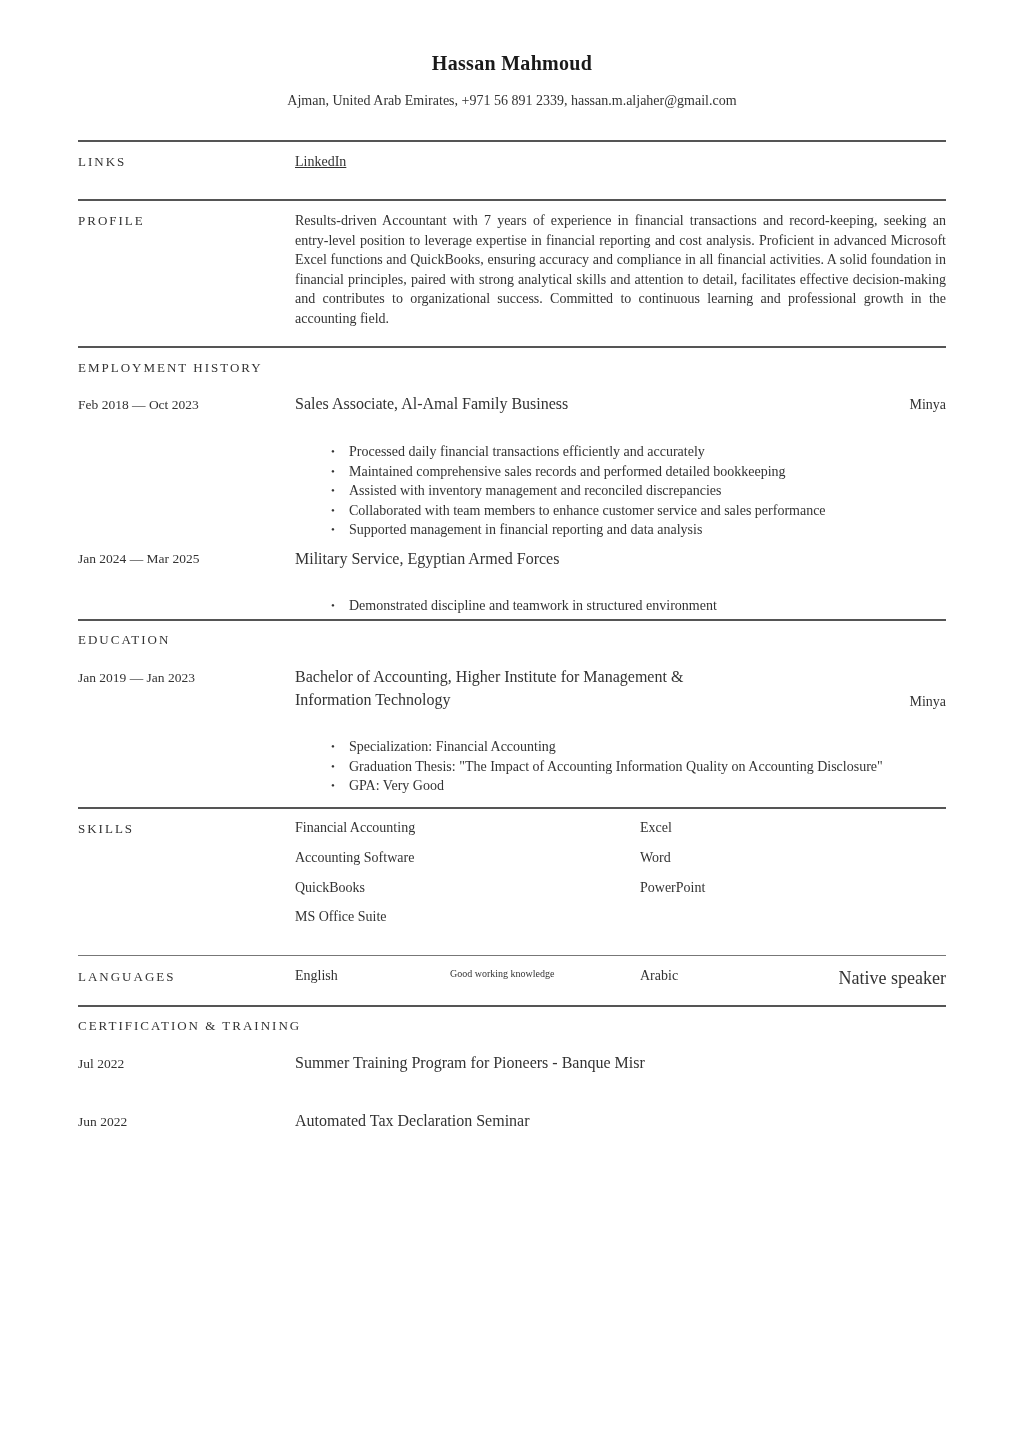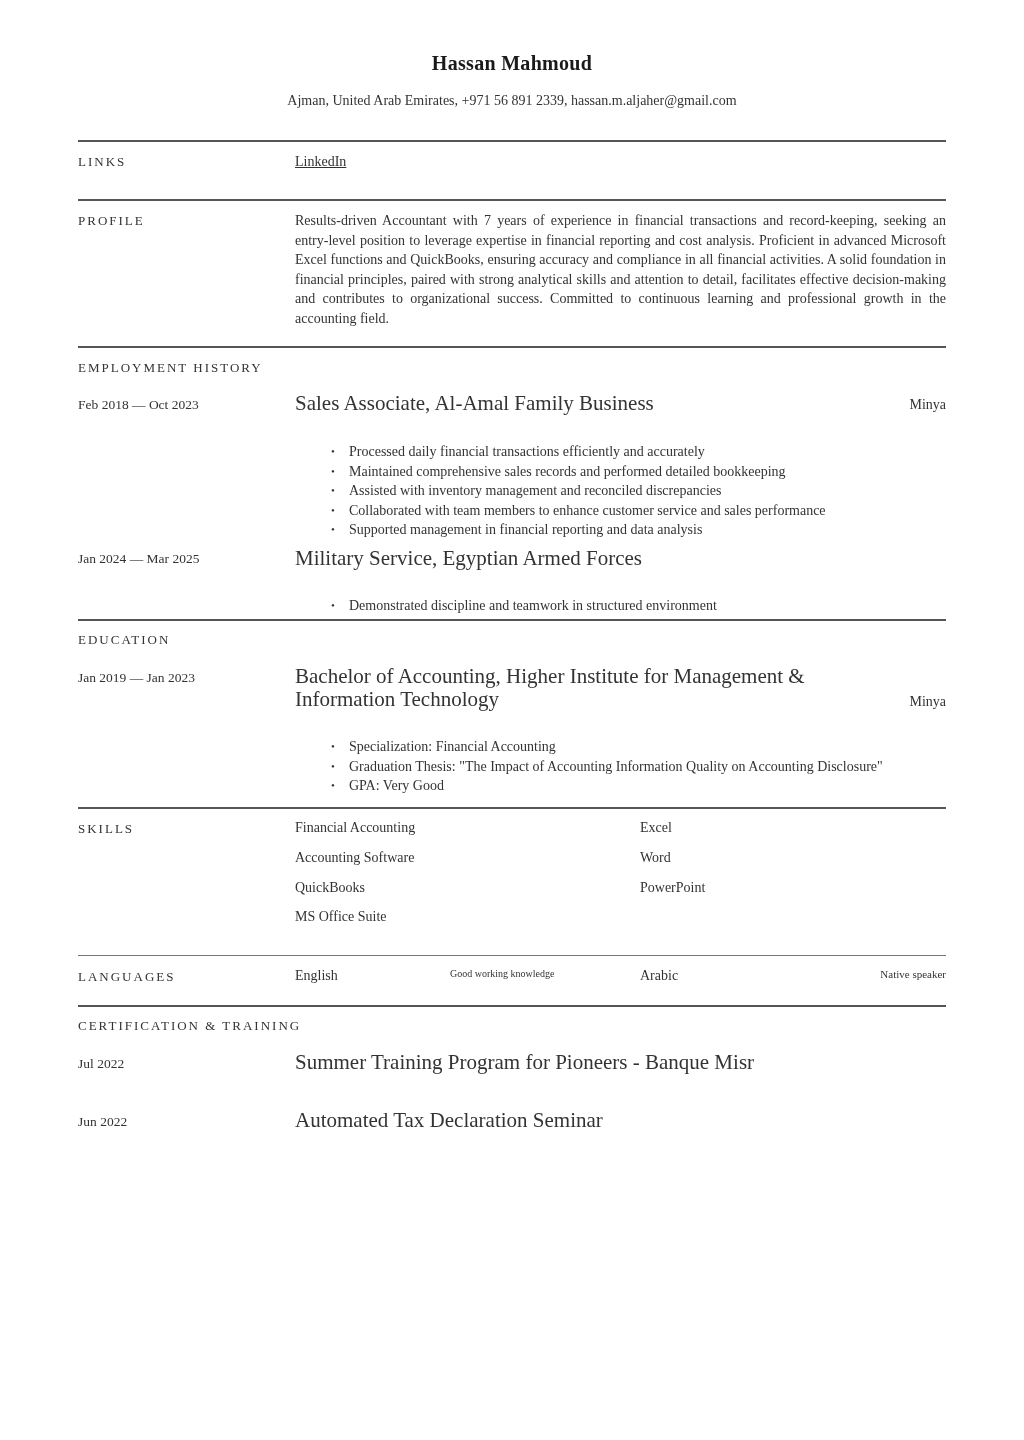--- a/index.html
+++ b/index.html
@@ -6,21 +6,21 @@
   body { width: 1024px; height: 1440px; position: relative; font-family: "Liberation Serif", "DejaVu Serif", serif; color: #222; }
   .page { position: absolute; left: 78px; top: 0; width: 868px; }
   .name { position: absolute; left: 0; width: 868px; top: 52px; text-align: center; font-weight: bold; font-size: 20px; color: #1a1a1a; letter-spacing: 0.3px; }
   .contact { position: absolute; left: 0; width: 868px; top: 93px; text-align: center; font-size: 14px; color: #333; }
   .rule { position: absolute; left: 0; width: 868px; height: 2px; background: #555; }
   .label { position: absolute; left: 0; font-size: 13px; letter-spacing: 2px; color: #333; }
   .col2 { position: absolute; left: 217px; }
   .txt { font-size: 14px; color: #333; line-height: 19.5px; }
   .link { text-decoration: underline; color: #333; font-size: 14px; text-align: center; }
   .date { position: absolute; left: 0; font-size: 13.5px; color: #333; }
-  .title { font-size: 21px; color: #333; line-height: 23px; }
+  .title { font-size: 16px; color: #333; line-height: 23px; }
   .loc { position: absolute; right: 0; font-size: 14px; color: #333; }
   ul.bul { position: absolute; left: 237px; margin: 16px; padding: 0 0 0 18px; list-style: none; }
   ul.bul li { font-size: 14px; color: #333; line-height: 19.5px; position: relative; }
   ul.bul li::before { content: "•"; position: absolute; left: -18px; font-size: 11px; }
   .skill { position: absolute; font-size: 14px; color: #333; }
 </style>
 </head>
 <body>
 
 <div class="page">
@@ -88,21 +88,21 @@
   <div class="skill" style="left:562px; top:820px">Excel</div>
   <div class="skill" style="left:562px; top:850px">Word</div>
   <div class="skill" style="left:562px; top:880px">PowerPoint</div>
 
   <div class="rule" style="top:955px; height:1px; background:#777;"></div>
 
   <div class="label" style="top:969px">LANGUAGES</div>
   <div class="skill" style="left:217px; top:968px">English</div>
   <div class="skill" style="left:372px; top:968px; font-size:10px;">Good working knowledge</div>
   <div class="skill" style="left:562px; top:968px">Arabic</div>
-  <div class="skill" style="right:0; top:968px; font-size:11px;">Native speaker</div>
+  <div class="skill" style="right:0; top:968px; font-size:18px;">Native speaker</div>
 
   <div class="rule" style="top:1005px"></div>
 
   <div class="label" style="top:1018px">CERTIFICATION &amp; TRAINING</div>
   <div>
     <div class="date" style="top:1056px">Jul 2022</div>
     <div class="col2 title" style="top:1051px">Summer Training Program for Pioneers - Banque Misr</div>
   </div>
   <div>
     <div class="date" style="top:1114px">Jun 2022</div>

